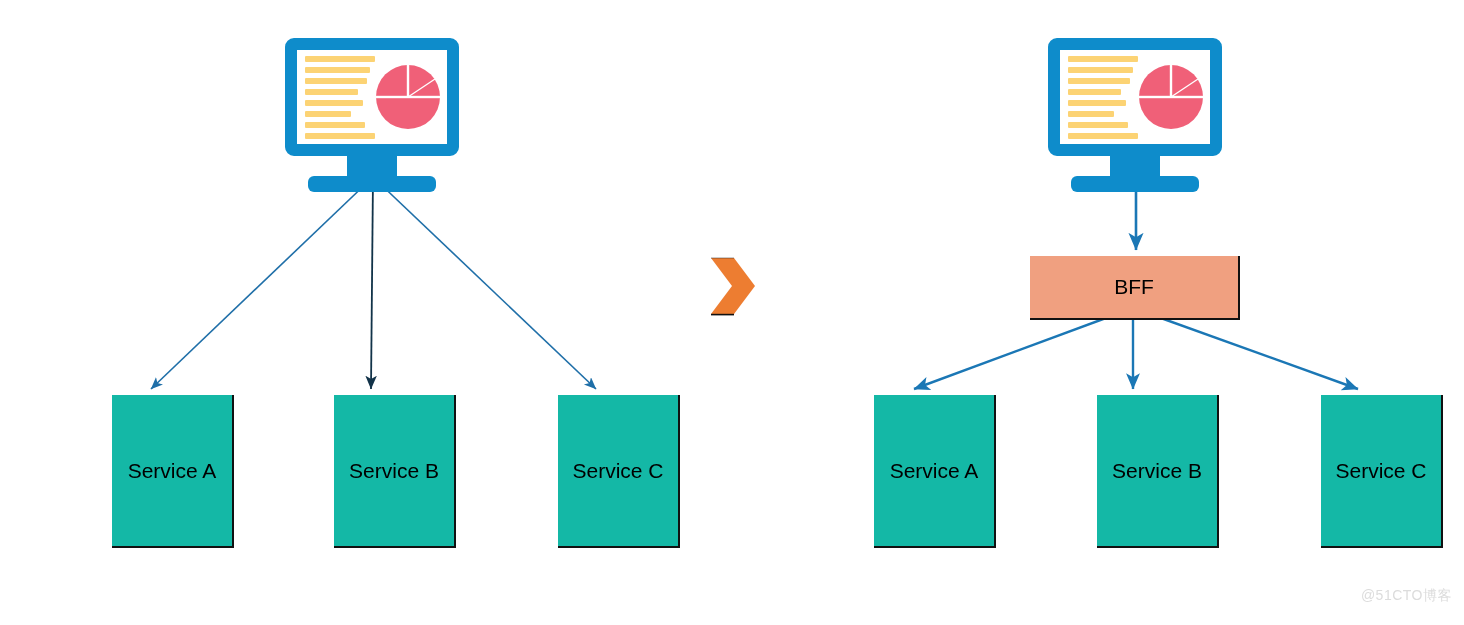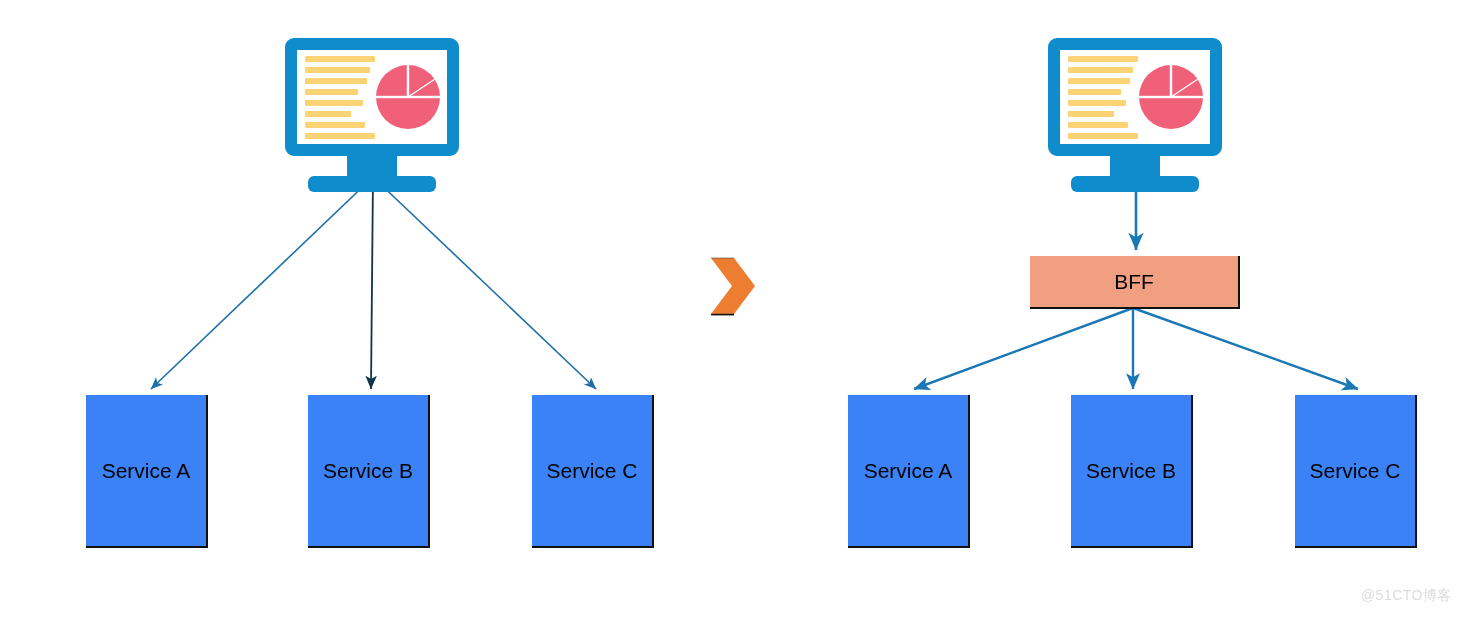--- a/index.html
+++ b/index.html
@@ -96,22 +96,23 @@
     position: absolute;
     box-sizing: border-box;
     display: flex;
     align-items: center;
     justify-content: center;
     color: #000000;
     border-right: 2px solid #111111;
     border-bottom: 2px solid #111111;
   }
   .service-box {
-    background: #3b82f6;
+    background: #14b8a6;
     font-size: 21px;
+    margin-left: 26px;
   }
   .bff-box {
     background: #F0A080;
     font-size: 21px;
   }
 
   
   .chevron {
     position: absolute;
     left: 708px;
@@ -223,21 +224,21 @@
           <line x1="33" y1="33" x2="1" y2="33" stroke="#ffffff" stroke-width="2.4"></line>
           <line x1="33" y1="33" x2="65" y2="33" stroke="#ffffff" stroke-width="2.4"></line>
           <line x1="33" y1="33" x2="60" y2="15" stroke="#ffffff" stroke-width="1.4"></line>
         </svg>
       </div>
     </div>
     <div class="monitor-neck"></div>
     <div class="monitor-base"></div>
   </div>
 
-  <div class="node-box bff-box" style="left:1030px; top:256px; width:210px; height:53px;">
+  <div class="node-box bff-box" style="left:1030px; top:256px; width:210px; height:64px;">
     <span>BFF</span>
   </div>
 
   <div class="node-box service-box" style="left:848px; top:395px; width:122px; height:153px;">
     <span>Service A</span>
   </div>
   <div class="node-box service-box" style="left:1071px; top:395px; width:122px; height:153px;">
     <span>Service B</span>
   </div>
   <div class="node-box service-box" style="left:1295px; top:395px; width:122px; height:153px;">

